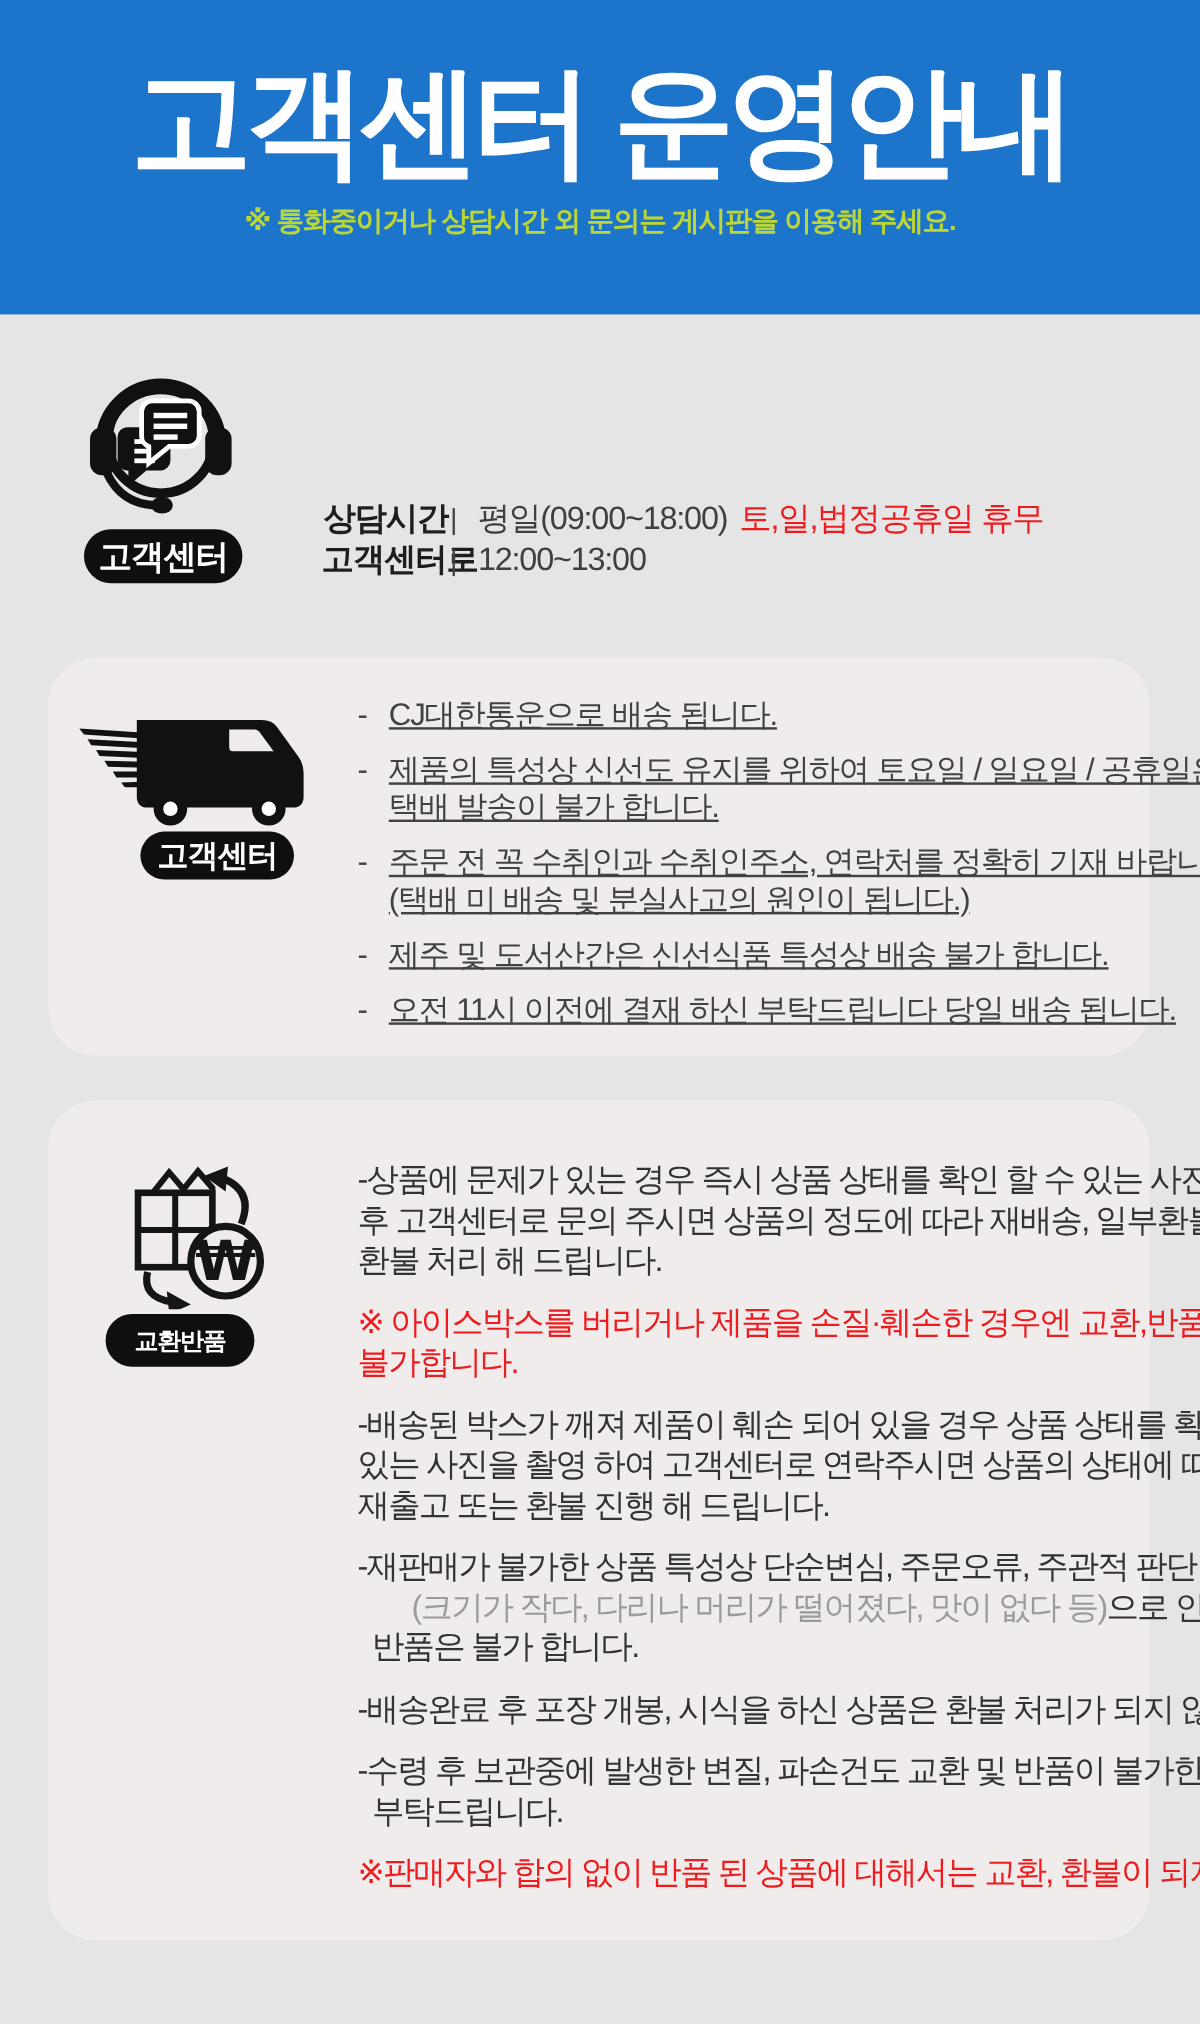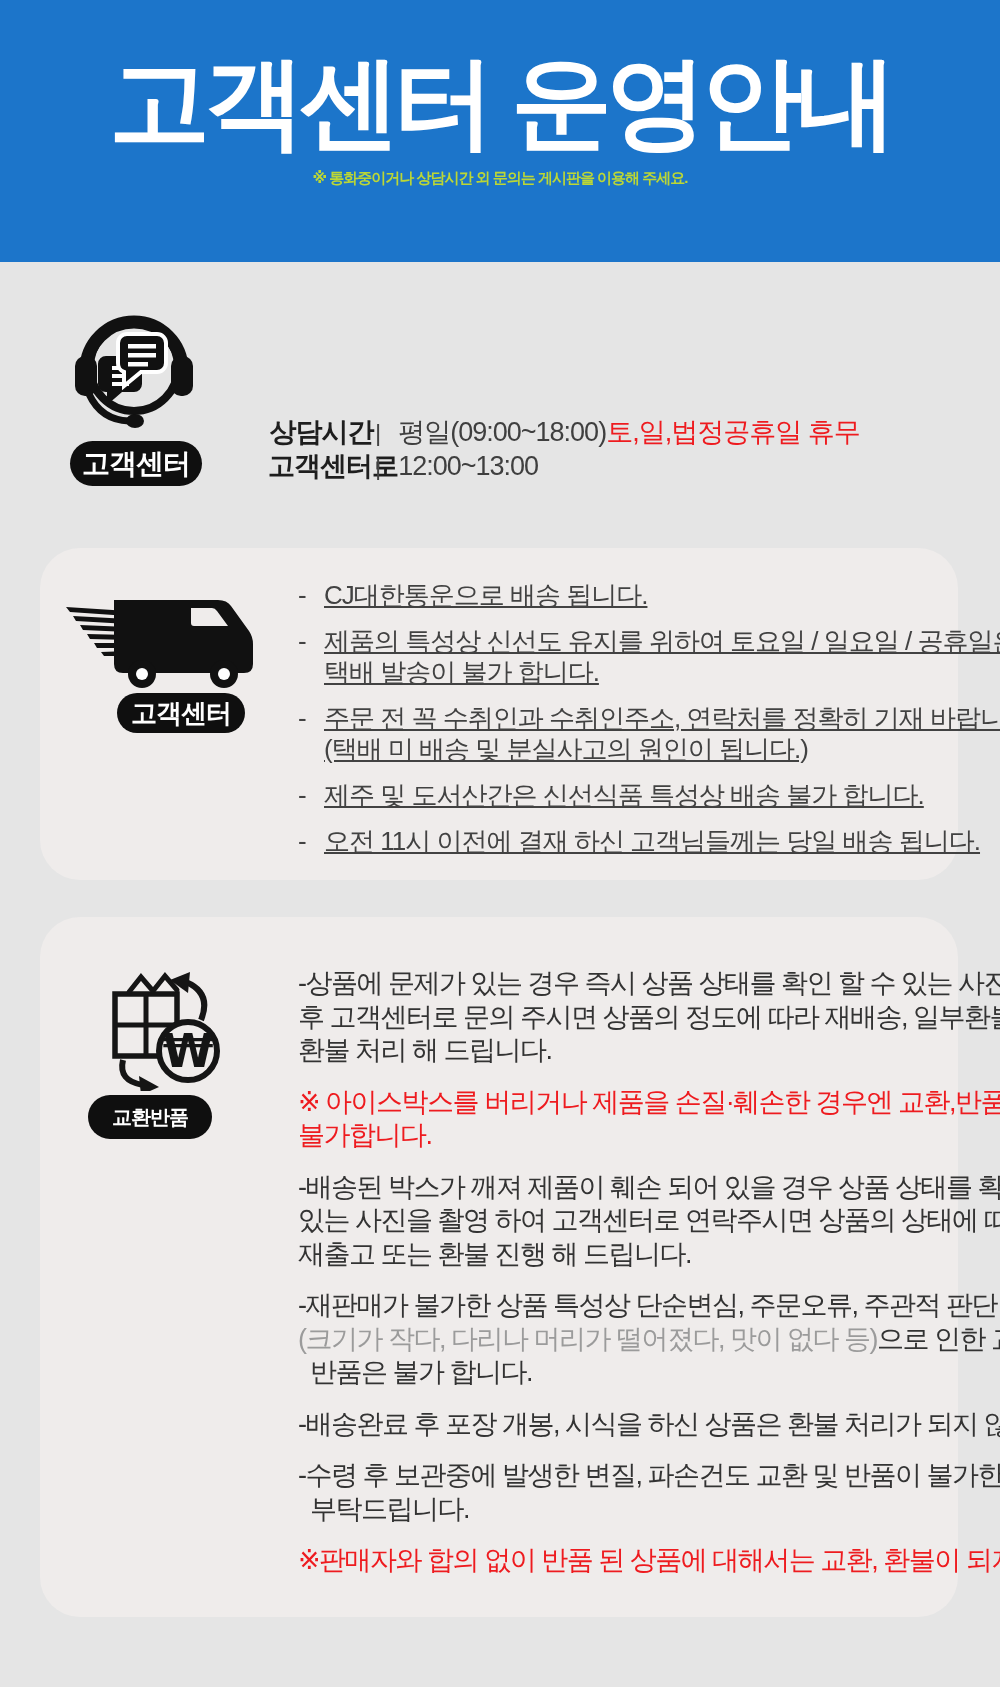--- a/index.html
+++ b/index.html
@@ -5,37 +5,37 @@
   * { margin:0; padding:0; box-sizing:border-box; }
   html,body { background:#fff; }
   body { font-family:"Liberation Sans","DejaVu Sans",sans-serif; }
   .page { position:relative; width:1000px; height:1687px; background:#e5e5e5; overflow:hidden; margin:0 auto; }
 
   
   .hero { position:absolute; left:0; top:0; width:1000px; height:262px;
           background:var(--header-bg,#1c75ca); text-align:center; }
   .hero-title { margin-top:44px; font-size:101px; line-height:1.16; font-weight:900;
                 color:#fff; letter-spacing:-6px; white-space:nowrap; }
-  .hero-note { margin-top:8px; font-size:15px; font-weight:700; letter-spacing:-1px;
+  .hero-note { margin-top:8px; font-size:23px; font-weight:700; letter-spacing:-1px;
                color:var(--header-note,#bcd735); white-space:nowrap; }
 
   
   .headset { position:absolute; left:72px; top:304px; }
   .badge { position:absolute; background:var(--badge-bg,#0f0f0f); color:#fff;
            display:flex; align-items:center; justify-content:center;
            border-radius:999px; font-weight:700; letter-spacing:-1px; white-space:nowrap;font-family:Liberation Mono, monospace; }
   .badge-contact { left:70px; top:441px; width:132px; height:45px; font-size:28px; }
   .phone { position:absolute; left:264px; top:301px; font-size:100px; font-weight:800;
            letter-spacing:-5px; line-height:1; color:var(--phone-blue,#2478d3); white-space:nowrap; }
   .contact-rows { position:absolute; left:268px; top:414px; font-size:27px; letter-spacing:-1px;text-align:center; }
   .contact-row { display:flex; align-items:baseline; height:34px; white-space:nowrap; }
   .contact-row .lbl { font-weight:800; color:#1e1e1e; width:107px; }
   .contact-row .div { color:#444; font-weight:300; font-size:24px; margin:0 18px 0 0; }
   .contact-row .val { color:#3f3f3f; }
-  .contact-row .closed { color:var(--alert-red,#ee1b1f); }
+  .contact-row .closed { color:var(--alert-red,#ee1b1f); margin-left:10px; }
 
   
   .panel { position:absolute; left:40px; width:918px; background:var(--panel-bg,#efeceb);
            border-radius:40px; }
   .panel-delivery { top:548px; height:332px; }
   .panel-returns  { top:917px; height:700px; }
   .truck { position:absolute; left:26px; top:50px; }
   .badge-delivery { left:77px; top:145px; width:128px; height:40px; font-size:26px; }
   .exchange { position:absolute; left:62px; top:52px; }
   .badge-returns { left:48px; top:178px; width:124px; height:44px; font-size:20px; }
@@ -46,21 +46,21 @@
   .bullet .dash { width:26px; flex:0 0 26px; color:#424242; }
   .bullet .lines { flex:1;text-decoration:underline; }
   .bullet .lines div { white-space:nowrap; }
 
   .returns-text { position:absolute; left:258px; top:50px; right:10px;
                   font-size:27px; line-height:33.5px; color:#333; font-weight:500; letter-spacing:-1.5px; }
   .para { margin-bottom:18px; }
   .para div { white-space:nowrap; }
   .para.red { color:var(--alert-red,#ee1b1f); }
   .ind { padding-left:12px; }
-  .muted { color:var(--text-muted,#9b9b9b); }
+  .muted { color:var(--text-muted,#9b9b9b);margin-left:45px; }
 </style>
 </head>
 <body>
 
 <div class="page">
 
   <header class="hero">
     <div class="hero-title">고객센터 운영안내</div>
     <div class="hero-note">※ 통화중이거나 상담시간 외 문의는 게시판을 이용해 주세요.</div>
   </header>
@@ -140,21 +140,21 @@
       </div>
       <div class="bullet">
         <span class="dash">-</span>
         <div class="lines">
             <div>제주 및 도서산간은 신선식품 특성상 배송 불가 합니다.</div>
           </div>
       </div>
       <div class="bullet">
         <span class="dash">-</span>
         <div class="lines">
-            <div>오전 11시 이전에 결재 하신 고객님들께는 당일 배송 됩니다.</div>
+            <div>오전 11시 이전에 결재 하신 부탁드립니다 당일 배송 됩니다.</div>
           </div>
       </div>
     </div>
   </section>
 
   <section class="panel panel-returns">
     <svg class="exchange" width="126" height="122" viewBox="0 0 126 122">
       <g stroke="#151515" fill="none">
         <rect x="13" y="25" width="62" height="62" stroke-width="5.5"></rect>
         <line x1="44" y1="25" x2="44" y2="87" stroke-width="5"></line>

